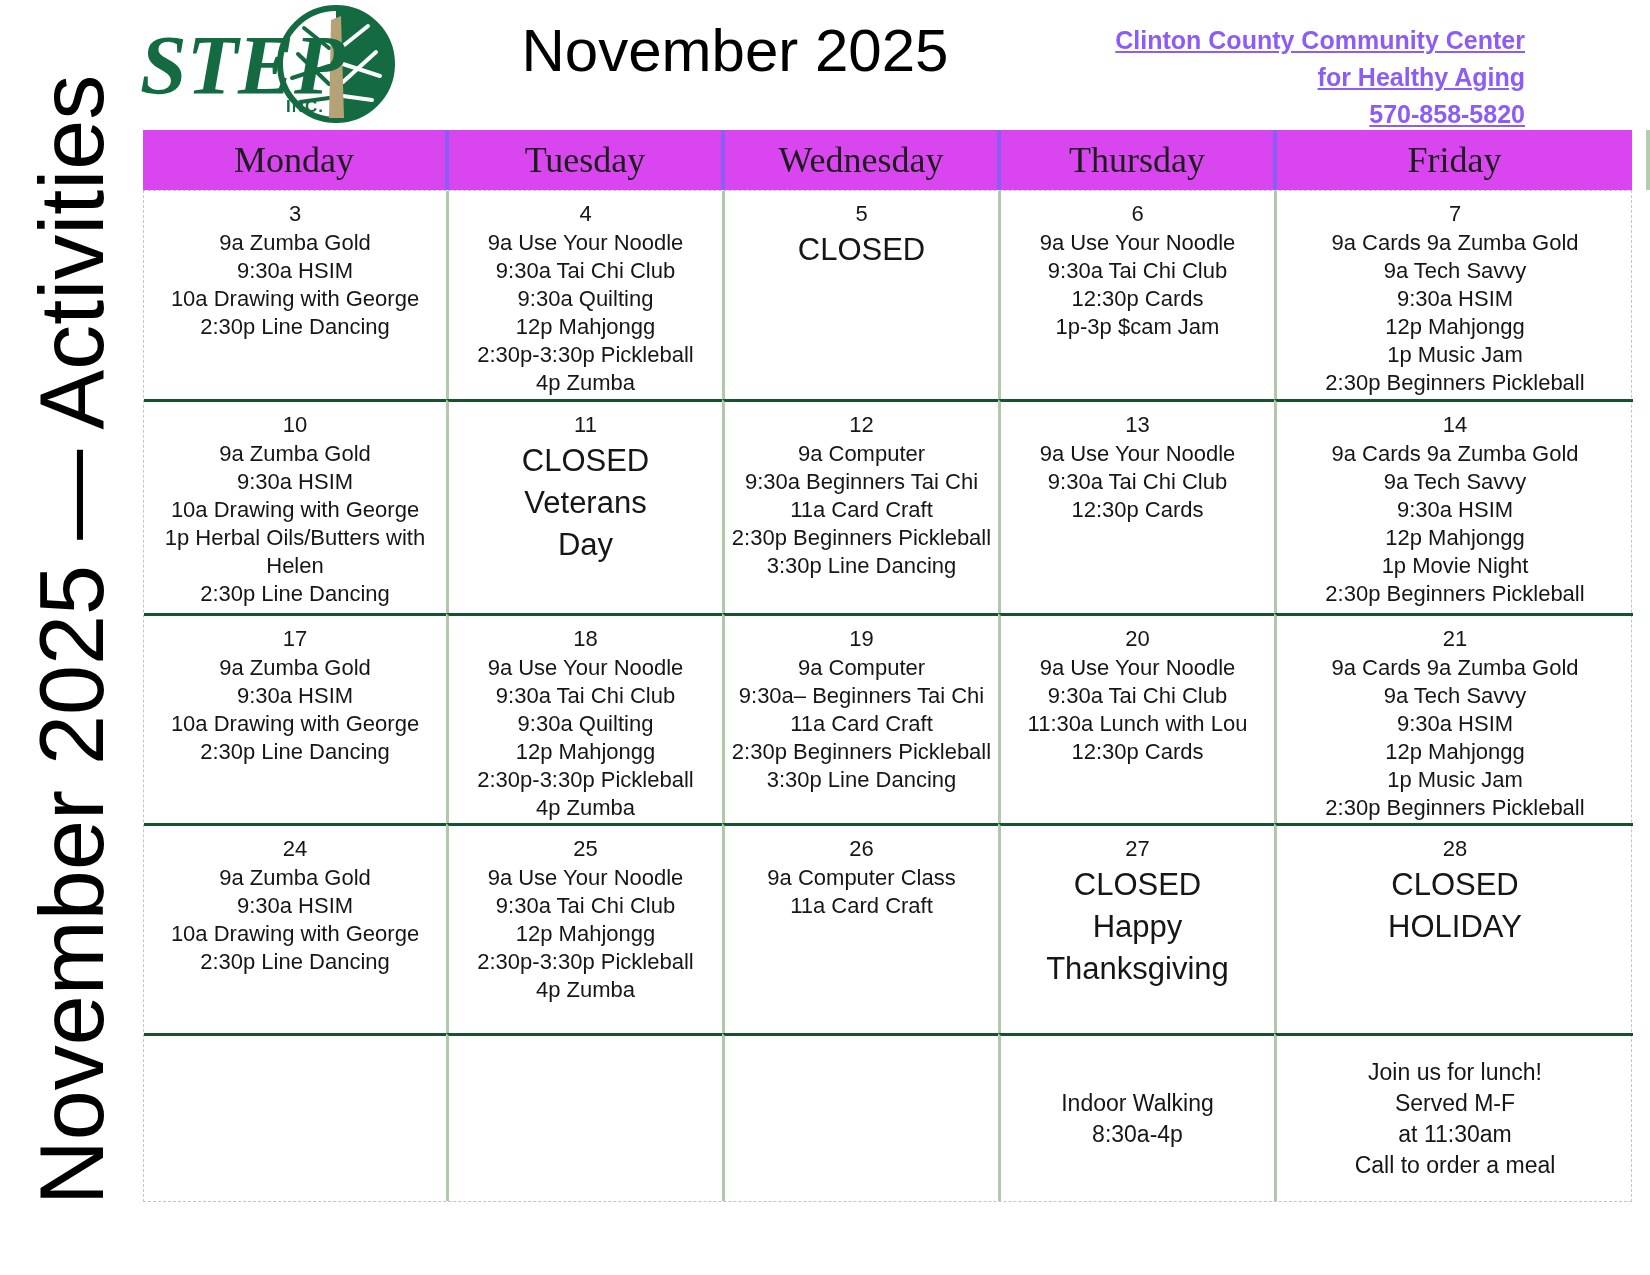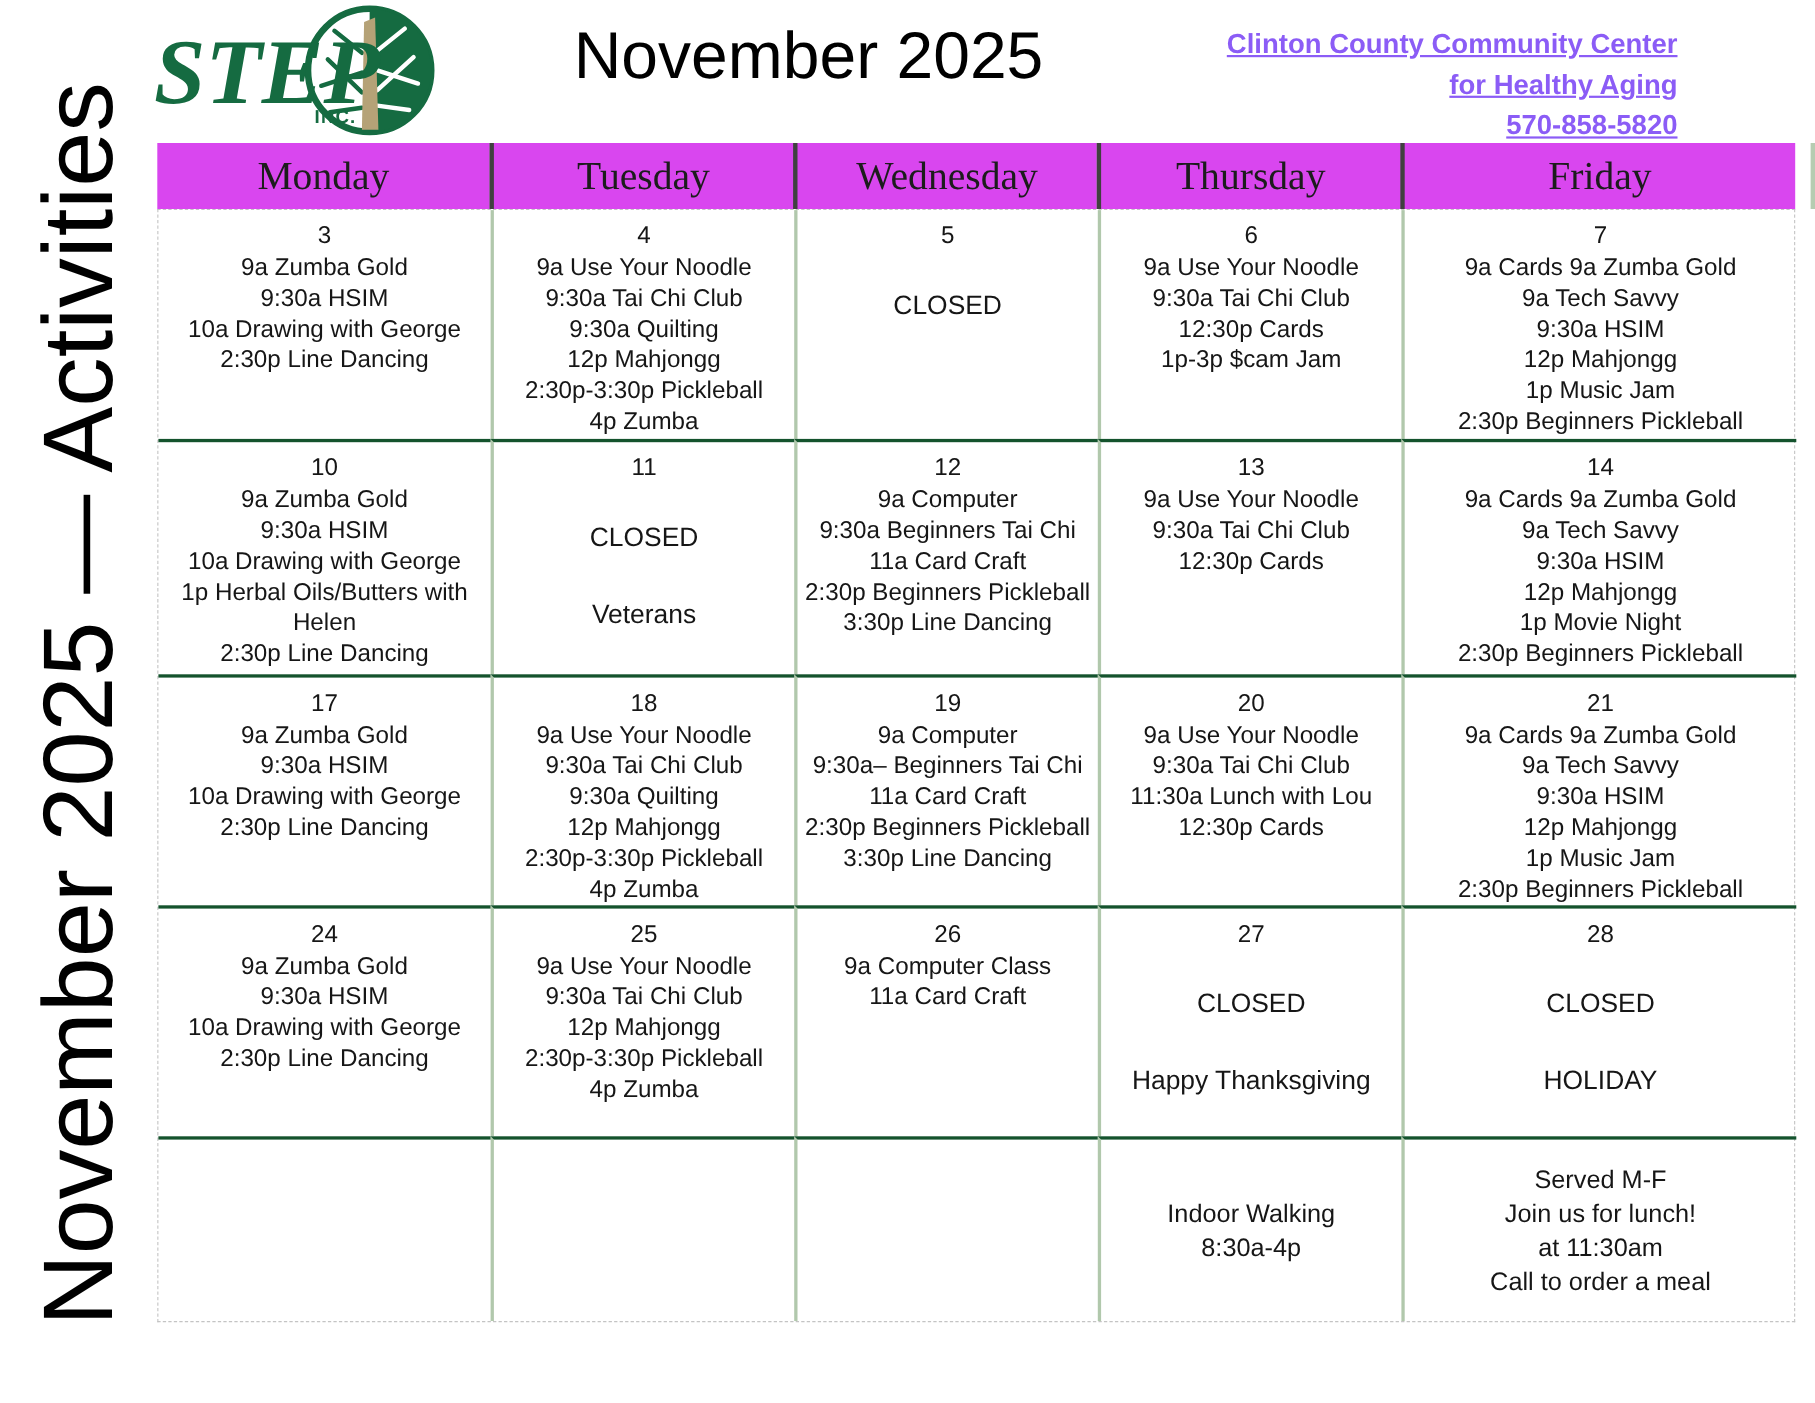--- a/index.html
+++ b/index.html
@@ -26,34 +26,34 @@
   
   .calendar{position:absolute;left:143px;top:130px;width:1489px;}
   .cal-header-row{
     display:grid;grid-template-columns:302px 276px 276px 276px 359px;height:60px;
   }
   .hcell{
     background:#d946ef;display:flex;align-items:center;justify-content:center;
     font-family:"Liberation Serif",serif;font-size:36px;color:#1c1c1c;
     box-sizing:border-box;
   }
-  .hcell + .hcell{border-left:4px solid #404040;}
+  .hcell + .hcell{border-left:4px solid #8b5cf6;}
   .cal-body{
     display:grid;grid-template-columns:302px 276px 276px 276px 359px;
     grid-template-rows:208px 214px 210px 210px 168px;
     border:1px dashed #c4c4c4;
   }
   .cell{
     box-sizing:border-box;text-align:center;padding-top:7px;
     font-size:22px;line-height:28px;color:#161616;overflow:hidden;
   }
   .cell.bl{border-left:3px solid #b1c8ac;}
   .cell.bt{border-top:3px solid #14532d;}
   .cell .date{font-size:22px;line-height:31px;}
-  .cell.big .line{font-size:24px;line-height:42px;margin-top:28px;}
+  .cell.big .line{font-size:31px;line-height:42px;}
   .cell.middle{display:flex;flex-direction:column;justify-content:center;padding-top:0;font-size:23px;line-height:31px;}
   .sliver{position:absolute;left:1646px;top:130px;width:4px;height:60px;background:#b6ccb1;}
 </style>
 </head>
 <body>
 
 <div class="vtitle">November 2025 — Activities</div>
 
 <svg class="logo" width="258" height="126" viewBox="0 0 258 126">
   <g>
@@ -240,21 +240,21 @@
         <div class="line">HOLIDAY</div>
       </div>
       <div class="cell bt"></div>
       <div class="cell bl bt"></div>
       <div class="cell bl bt"></div>
       <div class="cell bl bt middle">
         <div class="line">Indoor Walking</div>
         <div class="line">8:30a-4p</div>
       </div>
       <div class="cell bl bt middle">
+        <div class="line">Join us for lunch!</div>
         <div class="line">Served M-F</div>
-        <div class="line">Join us for lunch!</div>
         <div class="line">at 11:30am</div>
         <div class="line">Call to order a meal</div>
       </div>
     </div>
 </div>
 
 <div class="sliver"></div>
 
 </body></html>

